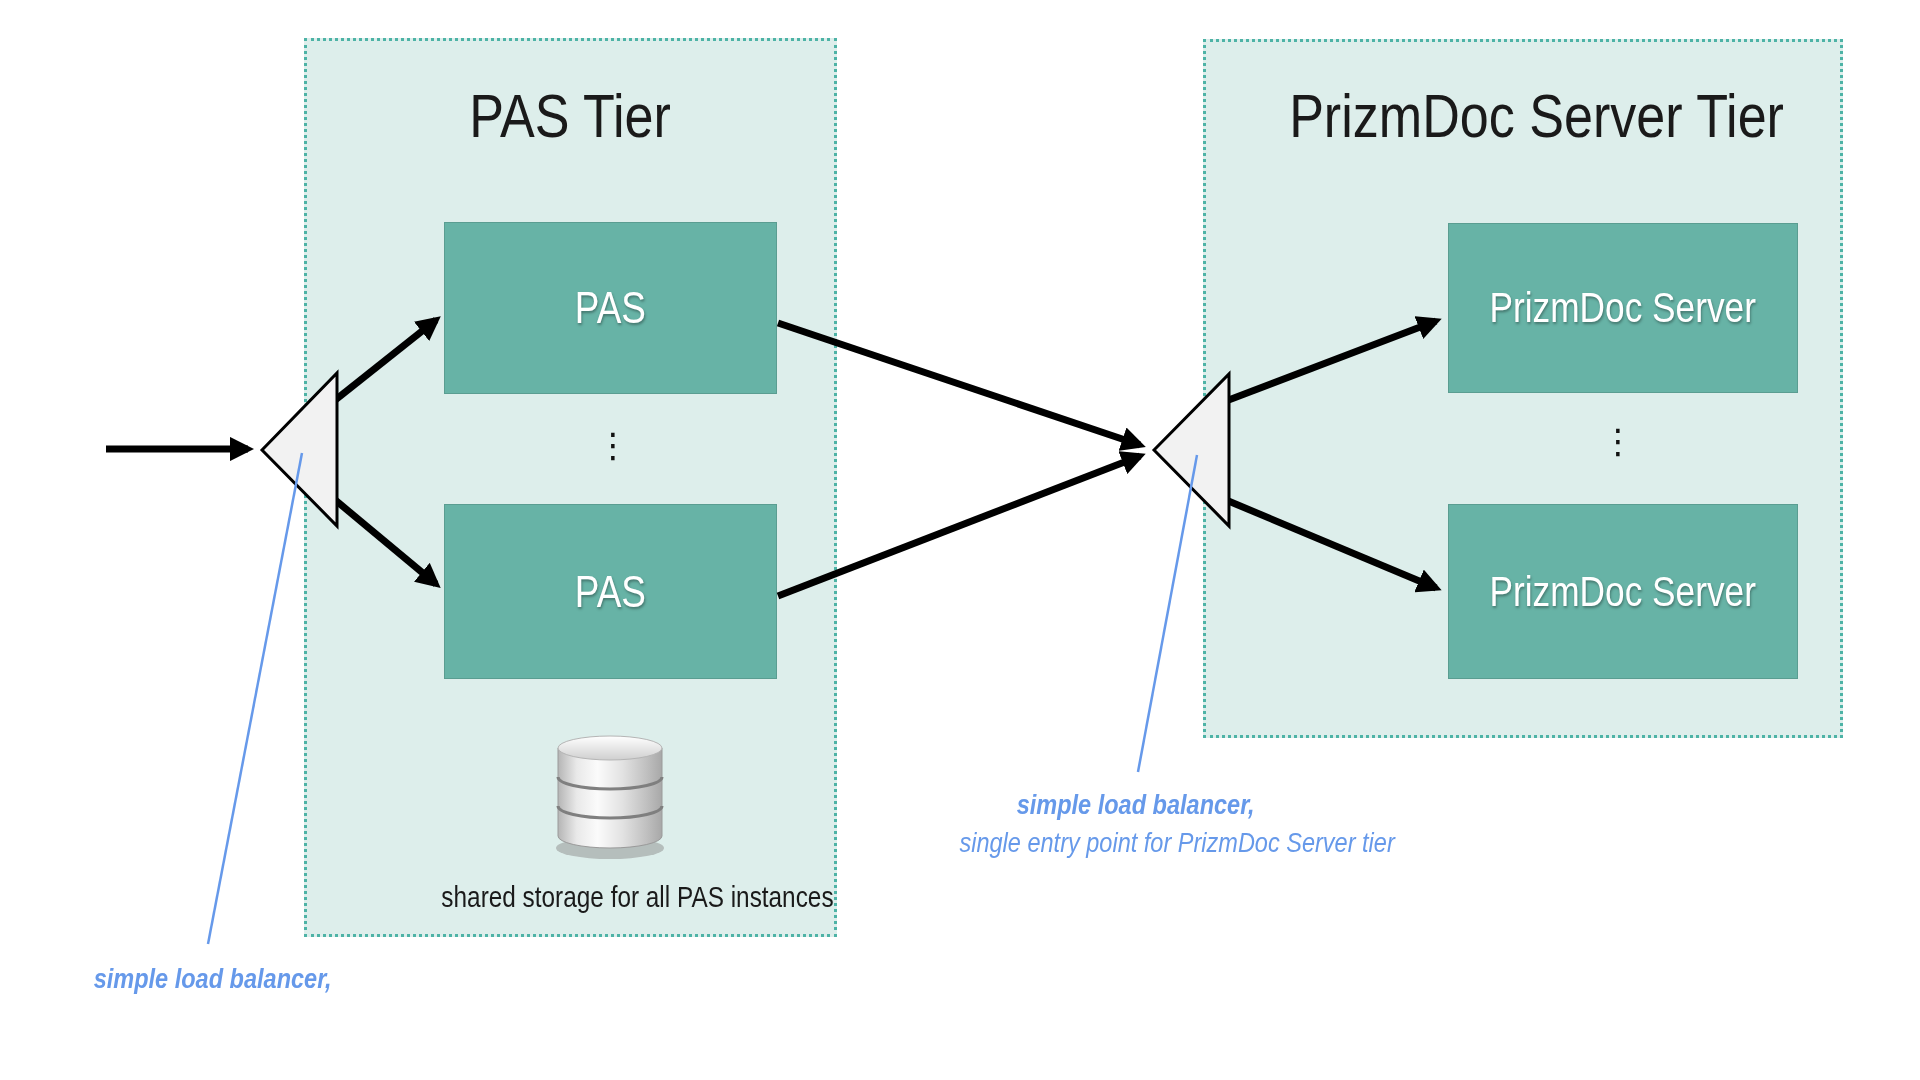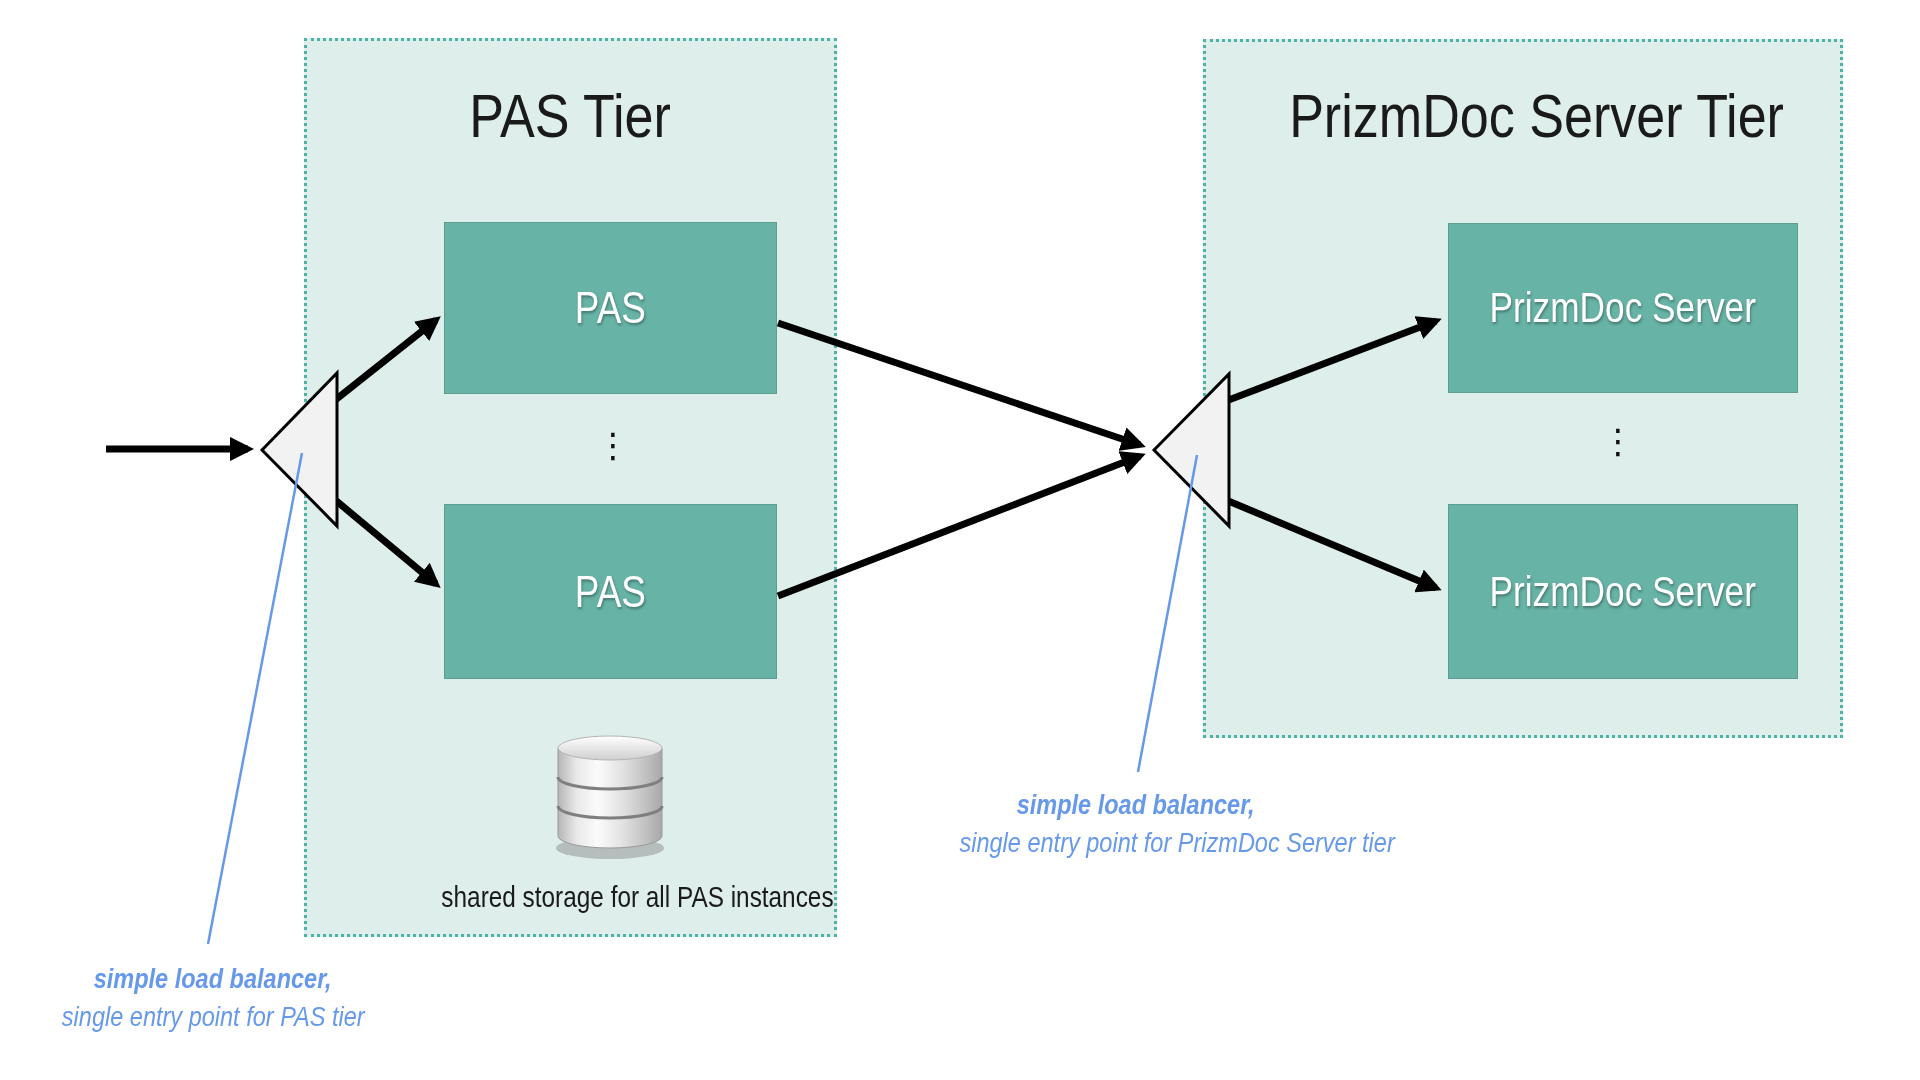--- a/index.html
+++ b/index.html
@@ -135,18 +135,17 @@
 
   <polygon class="lb-tri" points="262,450 337,373 337,526"></polygon>
   <polygon class="lb-tri" points="1154,450 1229,374 1229,526"></polygon>
 
   <path class="blue-line" d="M302,453 L208,944"></path>
   <path class="blue-line" d="M1197,455 L1138,772"></path>
 </svg>
 
 <div class="abs ann ann-pas">
   <div class="ann-bold"><span class="squeeze">simple load balancer,</span></div>
-  <div><span class="squeeze">single entry point for PAS tier</span></div>
 </div>
 <div class="abs ann ann-pd">
   <div class="ann-bold"><span class="squeeze">simple load balancer,</span></div>
   <div><span class="squeeze">single entry point for PrizmDoc Server tier</span></div>
 </div>
 
 </body></html>

